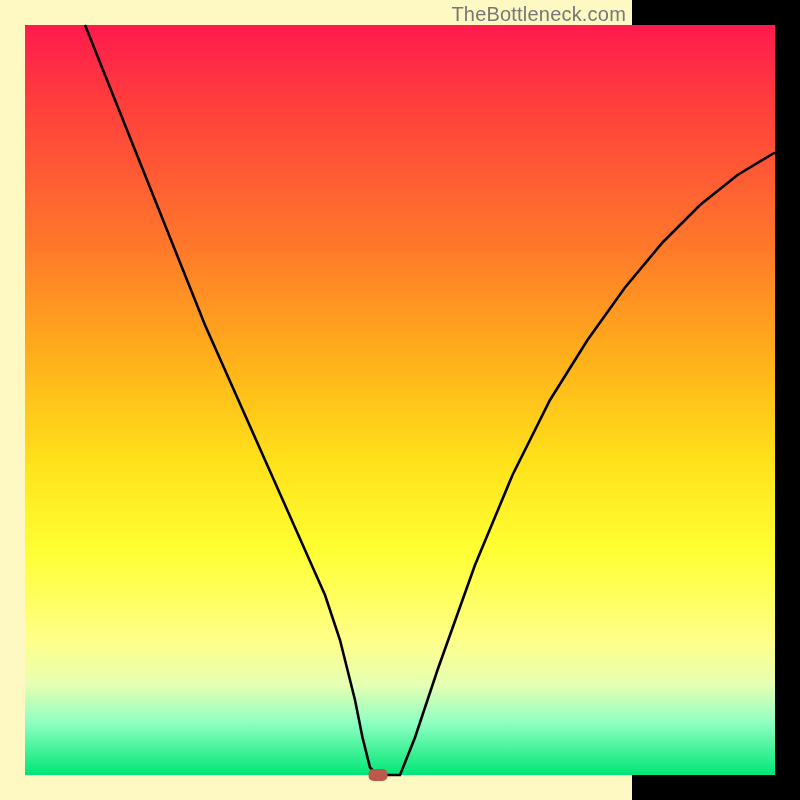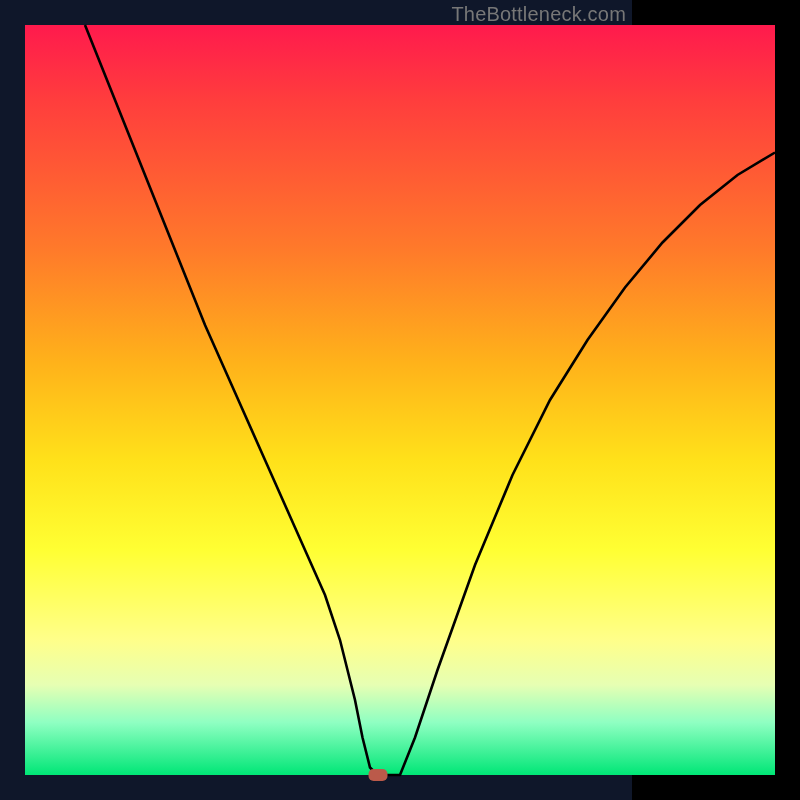--- a/index.html
+++ b/index.html
@@ -10,21 +10,21 @@
     background: #000;
     font-family: Arial, Helvetica, sans-serif;
     overflow: hidden;
   }
   .frame {
     position: absolute;
     left: 0;
     top: 0;
     width: 632px;
     height: 800px;
-    background: #0f172a;
+    background: #fef9c3;
   }
   .plot-area {
     position: absolute;
     left: 25px;
     top: 25px;
     width: 750px;
     height: 750px;
     background: linear-gradient(
       to bottom,
       #ff1a4d 0%,

